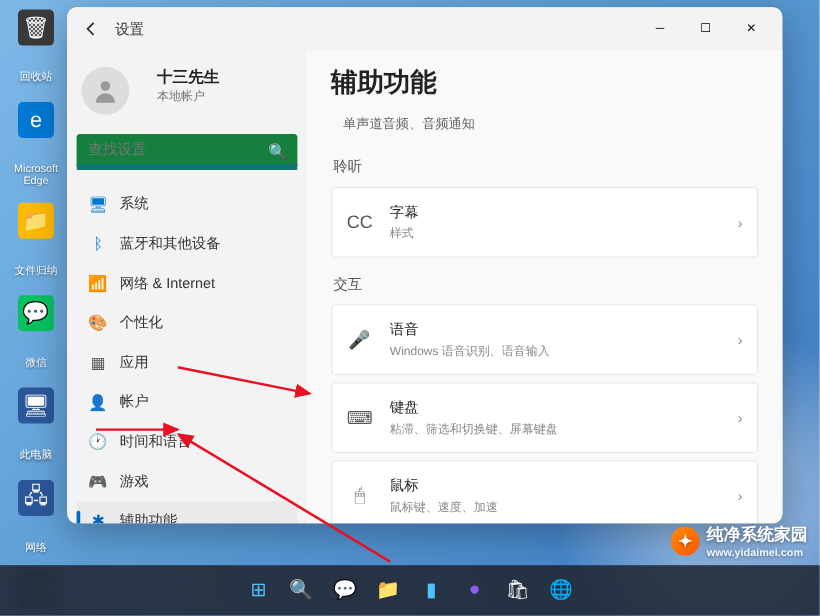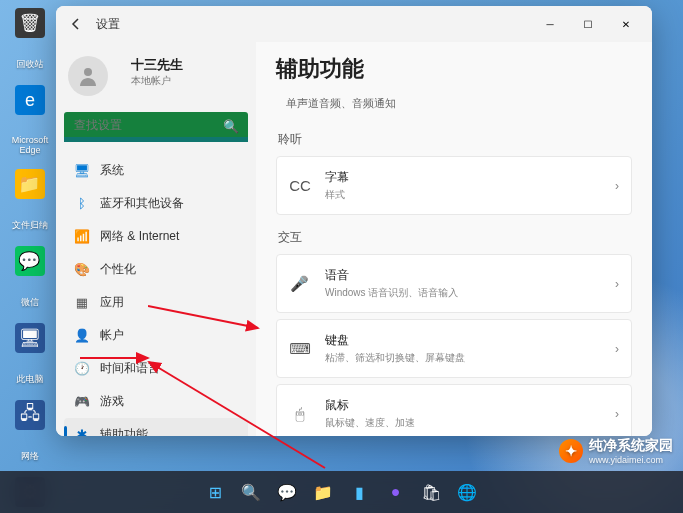--- a/index.html
+++ b/index.html
@@ -230,15 +230,15 @@
   <div class="tb-item" style="color:#4cc2ff">▮</div>
   <div class="tb-item" style="color:#8b5cf6">●</div>
   <div class="tb-item" style="color:#fff">🛍</div>
   <div class="tb-item" style="color:#4cc2ff">🌐</div>
 </div>
 
 <div class="watermark">
   <div class="wm-logo">✦</div>
   <div>
     <div>纯净系统家园</div>
-    <div style="font-size:9px;font-weight:400;opacity:0.9">www.yidaimei.com</div>
+    <div style="font-size:9px;font-weight:700;opacity:0.9">www.yidaimei.com</div>
   </div>
 </div>
 
 </body></html>

